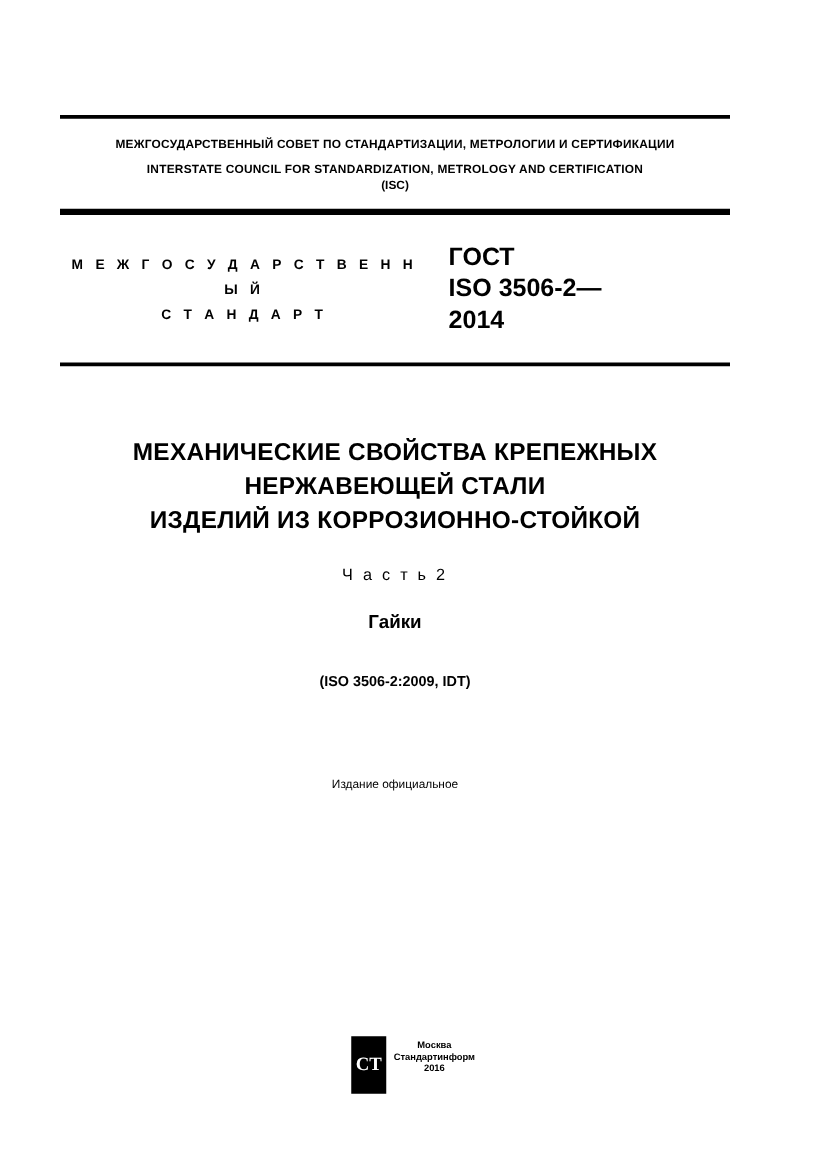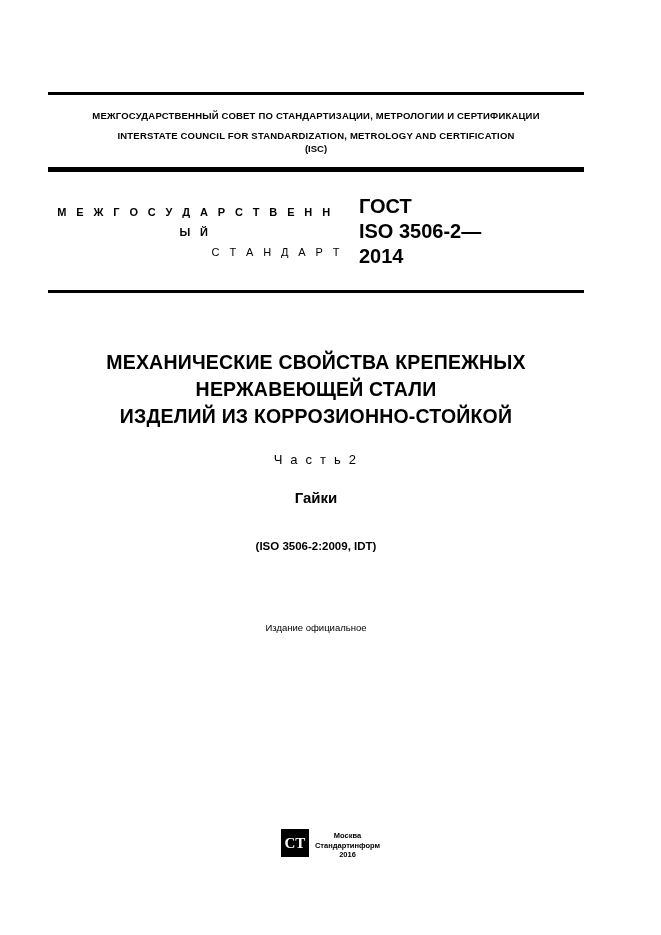--- a/index.html
+++ b/index.html
@@ -75,24 +75,23 @@
     padding-top: 8px;
   }
   .std-left .l1 {
     font-size: 11px;
     font-weight: bold;
     letter-spacing: 3.4px;
     line-height: 20px;
   }
   .std-left .l2 {
     font-size: 11px;
-    font-weight: normal;
+    font-weight: bold;
     letter-spacing: 3.4px;
     line-height: 20px;
-    text-align: right;
   }
   .std-right {
     width: 42%;
     text-align: left;
     font-size: 20px;
     font-weight: bold;
     line-height: 25px;
     padding-left: 6px;
   }
   .rule-mid {
@@ -145,21 +144,21 @@
     justify-content: center;
     align-items: flex-start;
   }
   .pub-inner {
     display: flex;
     align-items: flex-start;
     gap: 6px;
   }
   .logo {
     width: 28px;
-    height: 28px;
+    height: 46px;
     background: #000000;
     color: #ffffff;
     font-size: 15px;
     font-weight: bold;
     display: flex;
     align-items: center;
     justify-content: center;
     font-family: "Liberation Serif", serif;
   }
   .pub-text {

